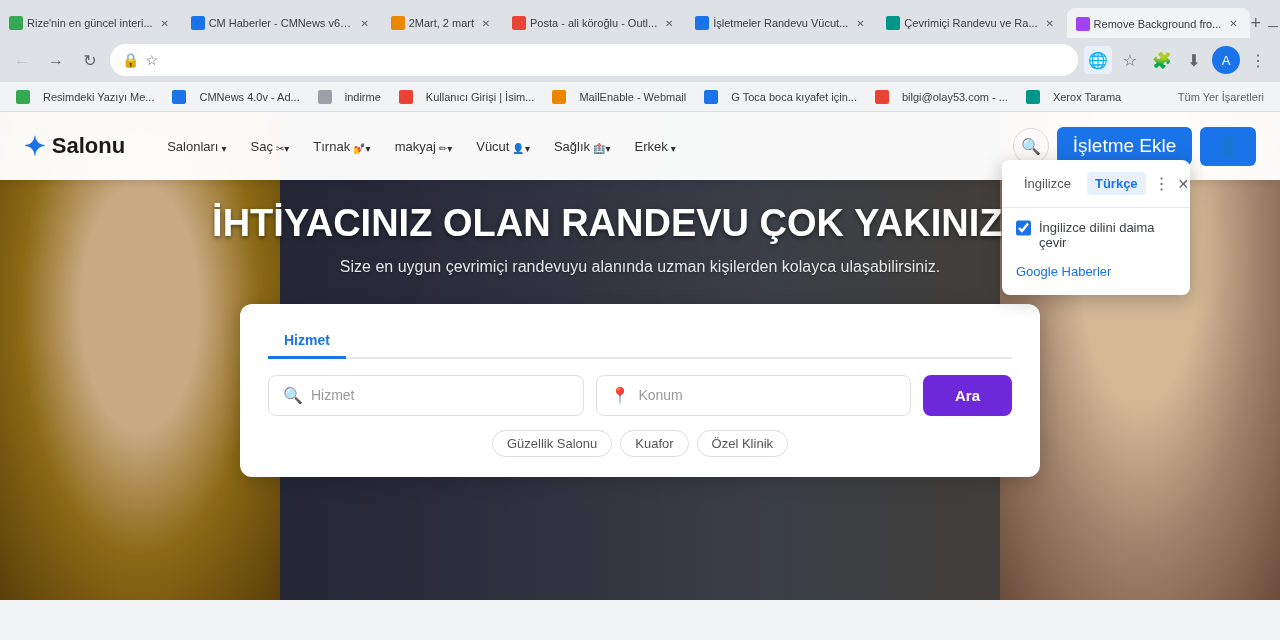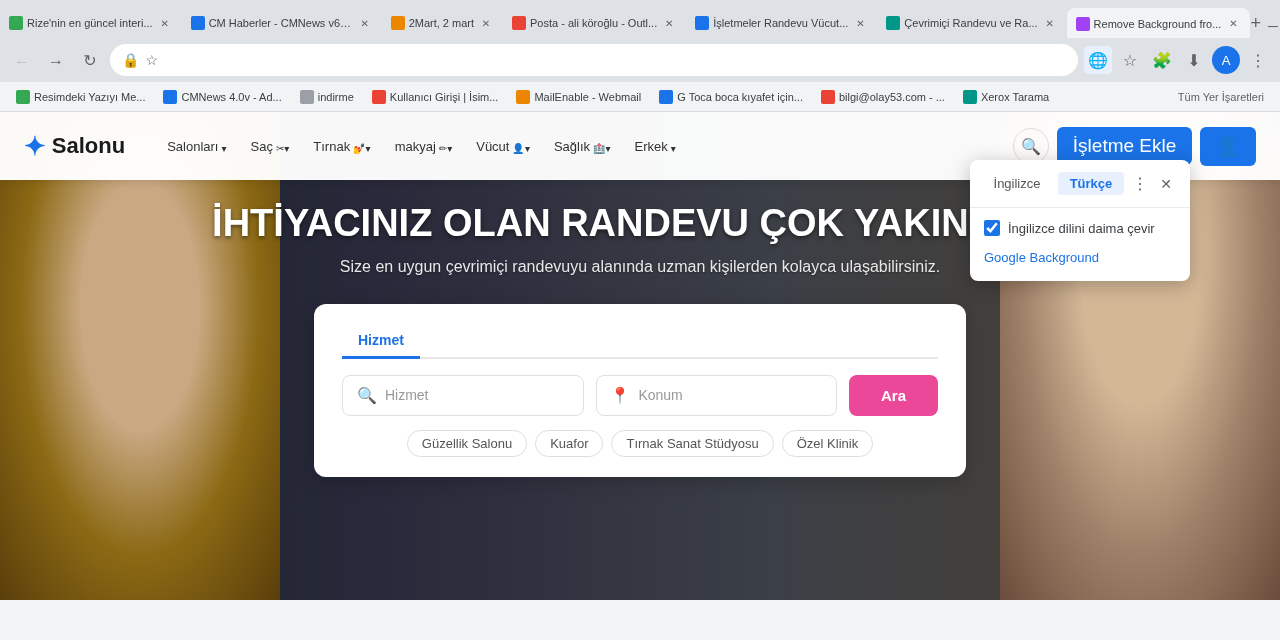--- a/index.html
+++ b/index.html
@@ -57,21 +57,21 @@
     .toolbar-right { display: flex; align-items: center; gap: 4px; }
     .toolbar-btn { width: 28px; height: 28px; border-radius: 50%; display: flex; align-items: center; justify-content: center; cursor: pointer; color: #5f6368; font-size: 16px; }
 
     
     .bookmarks-bar {
       display: flex; align-items: center; background: #f1f3f4;
       padding: 2px 8px; gap: 2px; height: 30px; border-bottom: 1px solid #dadce0;
       overflow: hidden;
     }
     .bookmark-item {
-      display: flex; align-items: center; gap: 4px;
+      display: flex; align-items: center; gap: 13px;
       padding: 4px 8px; border-radius: 4px; cursor: pointer;
       font-size: 11px; color: #3c4043; white-space: nowrap;
     }
     .bookmark-favicon { width: 14px; height: 14px; border-radius: 2px; flex-shrink: 0; }
     .bookmark-favicon.green { background: #34a853; }
     .bookmark-favicon.blue { background: #1a73e8; }
     .bookmark-favicon.orange { background: #ea8600; }
     .bookmark-favicon.red { background: #ea4335; }
     .bookmark-favicon.gray { background: #9aa0a6; }
     .bookmark-favicon.teal { background: #009688; }
@@ -135,67 +135,67 @@
     }
     .hero-subtitle {
       font-size: 16px; color: #e8e8e8; margin-bottom: 28px;
       text-shadow: 0 1px 2px rgba(0,0,0,0.4);
       text-align: right;
     }
 
     
     .search-box {
       background: #fff; border-radius: 12px;
-      padding: 20px 28px; width: 652px; box-shadow: 0 4px 20px rgba(0,0,0,0.2);
+      padding: 20px 28px; width: 800px; box-shadow: 0 4px 20px rgba(0,0,0,0.2);
     }
     .search-tabs { display: flex; gap: 0; border-bottom: 2px solid #e8e8e8; margin-bottom: 16px; }
     .search-tab {
       padding: 8px 16px; font-size: 14px; cursor: pointer; color: #666;
       border-bottom: 3px solid transparent; margin-bottom: -2px;
     }
     .search-tab.active { color: #1a73e8; border-bottom-color: #1a73e8; font-weight: 600; }
     .search-inputs { display: flex; gap: 12px; align-items: center; }
     .search-field {
       flex: 1; display: flex; align-items: center; gap: 8px;
       border: 1px solid #e0e0e0; border-radius: 8px; padding: 10px 14px;
       font-size: 14px; color: #999;
     }
     .search-field-icon { color: #999; font-size: 16px; }
     .search-btn {
-      background: #ec4899; color: #fff; padding: 12px 32px;
+      background: #6d28d9; color: #fff; padding: 12px 32px;
       border-radius: 8px; font-size: 15px; font-weight: 600; cursor: pointer;
       border: none; white-space: nowrap;
     }
     .search-tags { display: flex; gap: 8px; margin-top: 14px; justify-content: center; }
     .search-tag {
       border: 1px solid #ddd; border-radius: 20px; padding: 5px 14px;
       font-size: 13px; color: #555; cursor: pointer; background: #fff;
     }
 
     
     .translate-popup {
       position: absolute; top: 48px; right: 90px;
       background: #fff; border-radius: 8px; box-shadow: 0 4px 20px rgba(0,0,0,0.25);
-      width: 220px; z-index: 100; overflow: hidden;
+      width: 188px; z-index: 100; overflow: hidden;
     }
     .translate-header {
       display: flex; align-items: center; padding: 12px 14px;
       border-bottom: 1px solid #e8eaed; gap: 8px;
     }
     .translate-lang-btn {
       flex: 1; text-align: center; padding: 4px 8px; border-radius: 4px;
       font-size: 13px; cursor: pointer; color: #555;
     }
     .translate-lang-btn.active {
       background: #e8f0fe; color: #1a73e8; font-weight: 600;
     }
     .translate-options-btn { color: #5f6368; font-size: 16px; cursor: pointer; margin-left: auto; }
     .translate-close-btn { color: #5f6368; font-size: 14px; cursor: pointer; width: 20px; height: 20px; display: flex; align-items: center; justify-content: center; }
     .translate-body { padding: 12px 14px; }
-    .translate-checkbox-row { display: flex; align-items: flex-end; gap: 8px; margin-bottom: 10px; }
+    .translate-checkbox-row { display: flex; align-items: flex-start; gap: 8px; margin-bottom: 10px; }
     .translate-checkbox { width: 16px; height: 16px; accent-color: #1a73e8; }
     .translate-checkbox-label { font-size: 13px; color: #3c4043; }
     .translate-google-link { font-size: 13px; color: #1a73e8; cursor: pointer; padding: 4px 0; }
   </style>
 </head>
 <body>
 
 <div>
 
   <div class="tab-bar">
@@ -364,34 +364,33 @@
         </div>
         <div class="search-field">
           <span class="search-field-icon">📍</span>
           <span style="color:#999;">Konum</span>
         </div>
         <button class="search-btn">Ara</button>
       </div>
       <div class="search-tags">
         <span class="search-tag">Güzellik Salonu</span>
         <span class="search-tag">Kuafor</span>
-        <span class="search-tag">Tırnak Sanat Stüdyosu</span>
         <span class="search-tag">Özel Klinik</span>
       </div>
     </div>
   </div>
 
   <div class="translate-popup">
     <div class="translate-header">
       <div class="translate-lang-btn">İngilizce</div>
       <div class="translate-lang-btn active">Türkçe</div>
       <div class="translate-options-btn">⋮</div>
       <div class="translate-close-btn">✕</div>
     </div>
     <div class="translate-body">
       <div class="translate-checkbox-row">
         <input type="checkbox" class="translate-checkbox" checked="" style="">
         <label class="translate-checkbox-label">İngilizce dilini daima çevir</label>
       </div>
-      <div class="translate-google-link">Google Background</div>
+      <div class="translate-google-link">Google Haberler</div>
     </div>
   </div>
 </div>
 
 </body></html>

